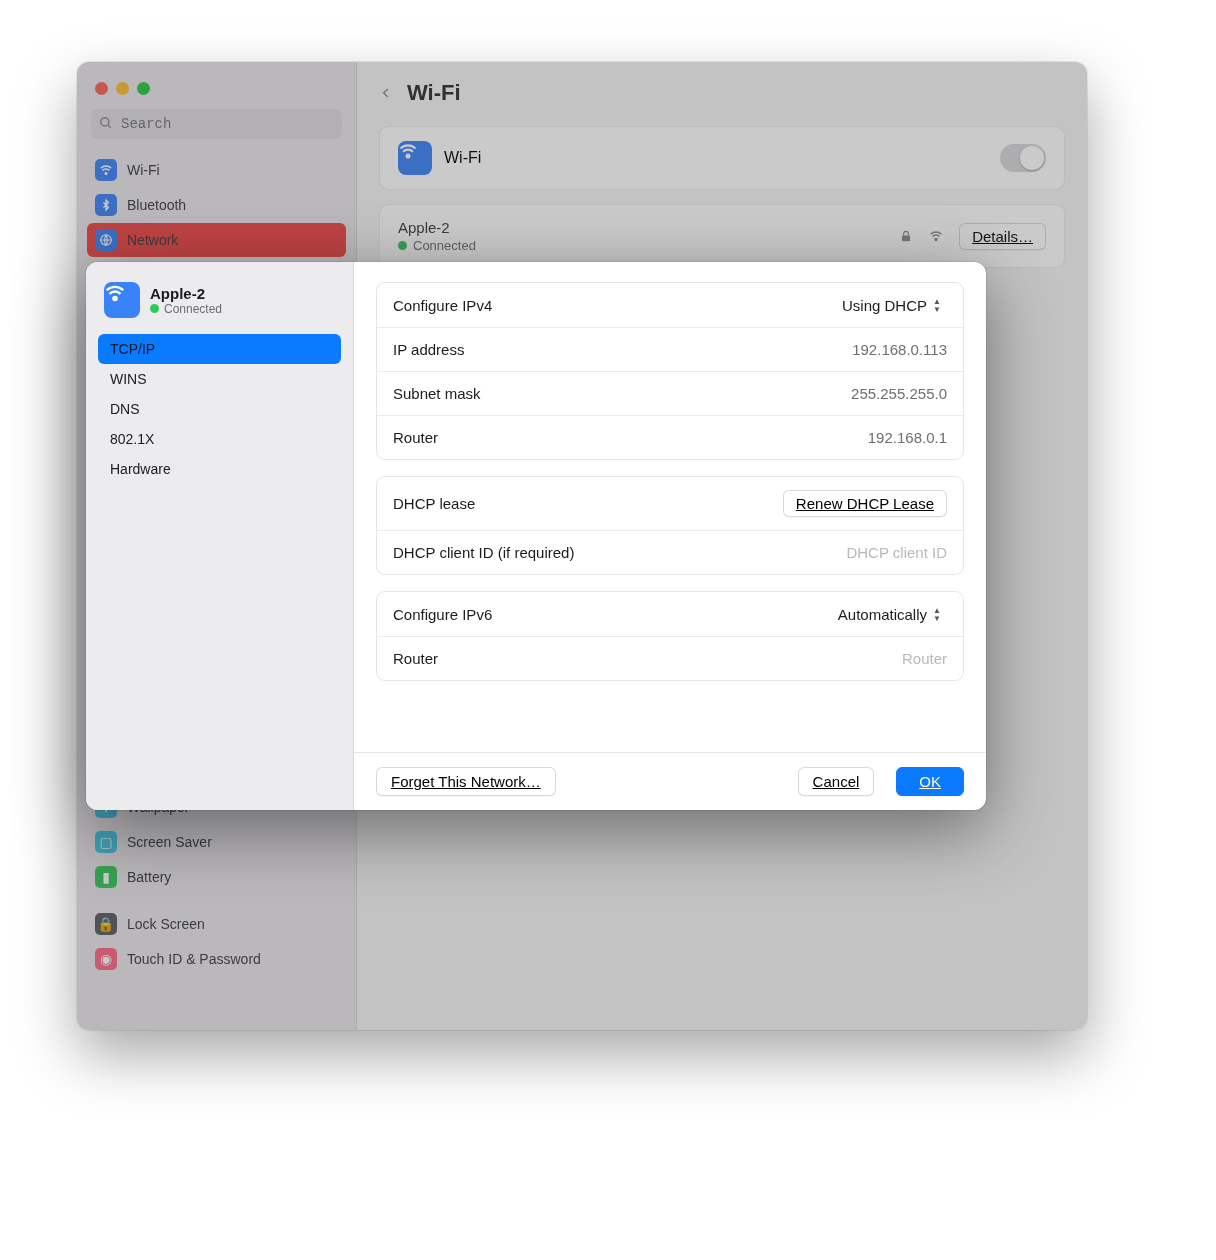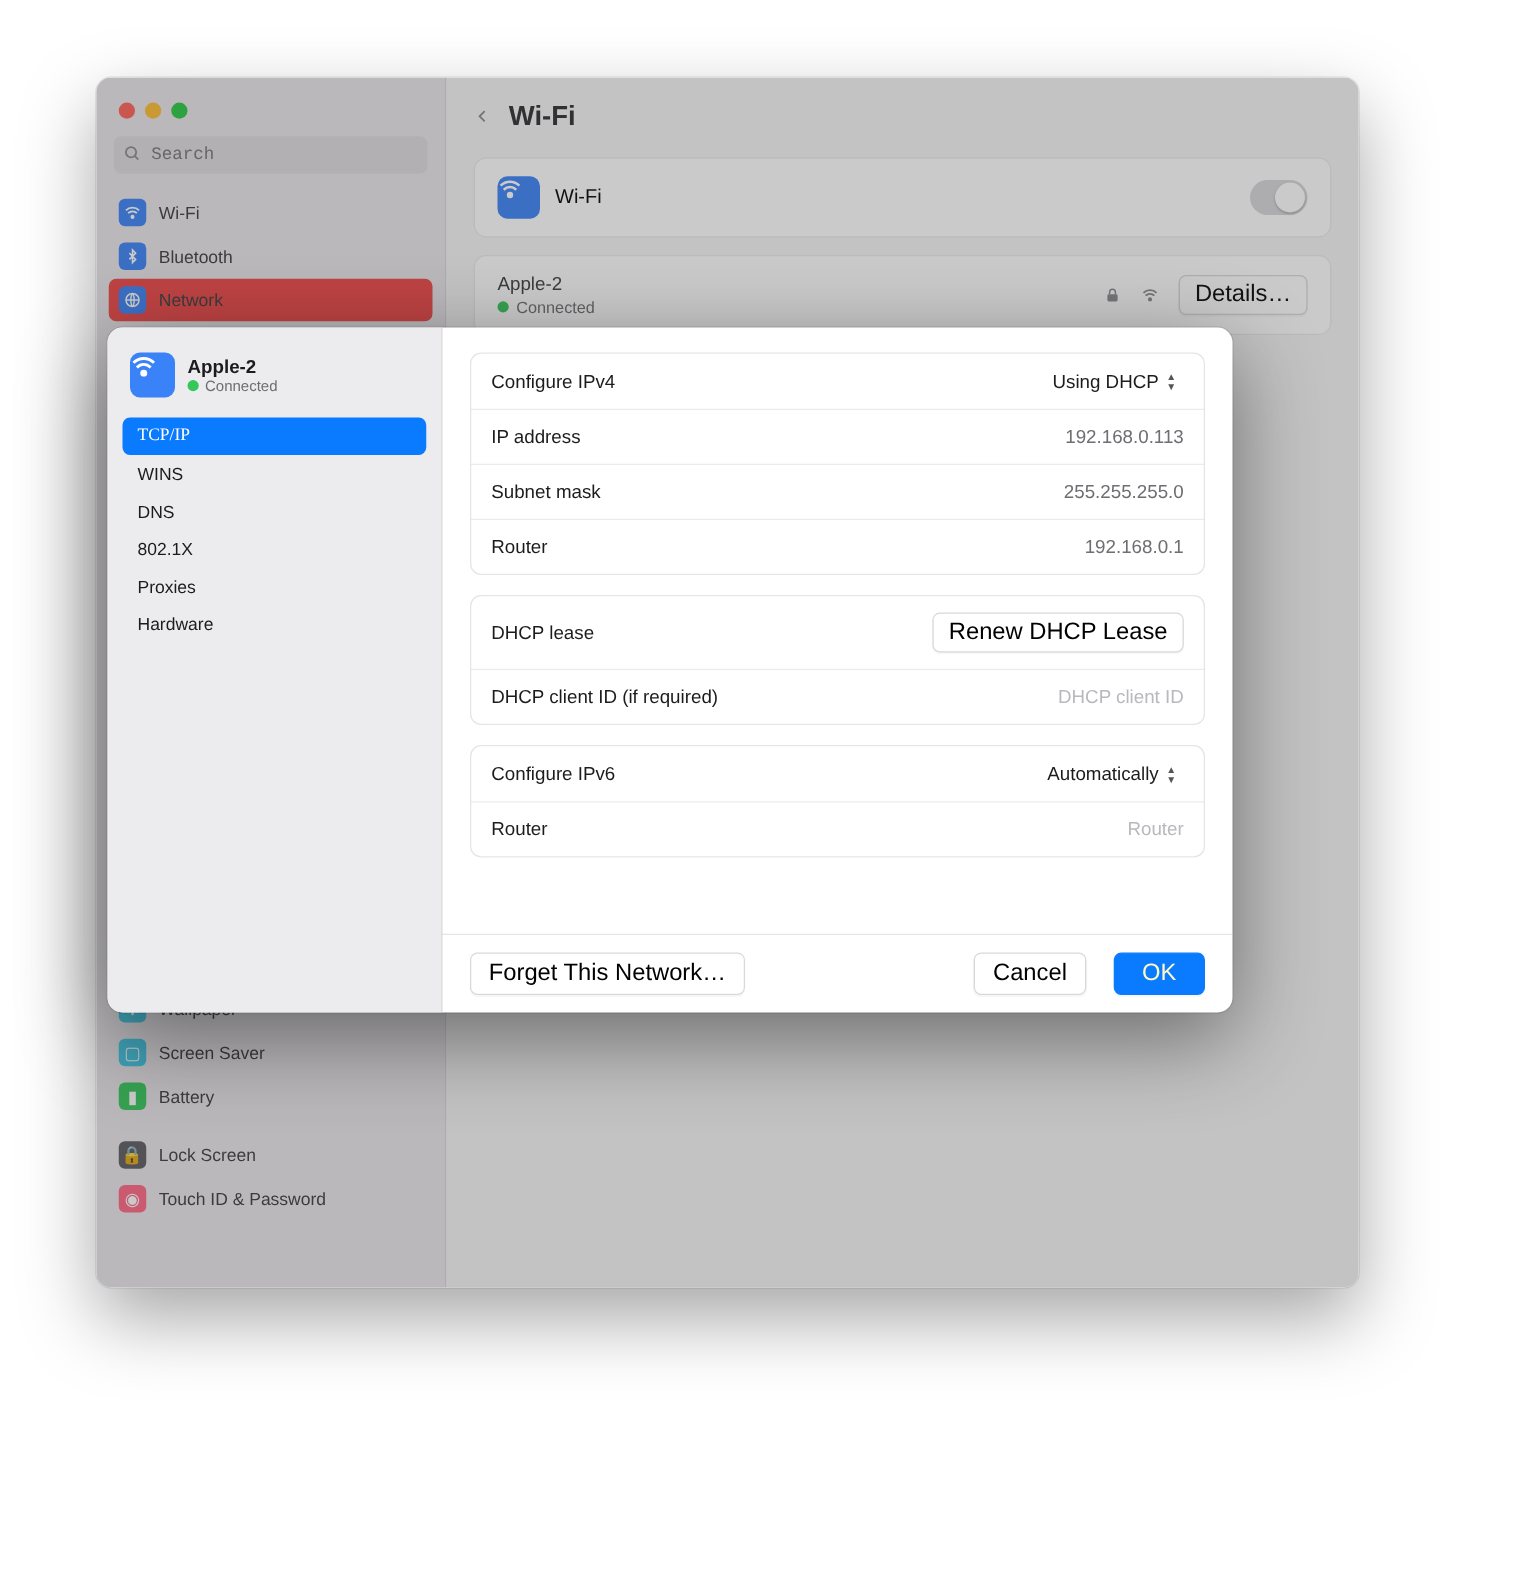--- a/index.html
+++ b/index.html
@@ -101,23 +101,24 @@
     width: 46px; height: 28px; background: #d7d7da; border-radius: 14px; position: relative;
   }
   .toggle::after {
     content: ""; position: absolute; right: 2px; top: 2px;
     width: 24px; height: 24px; background: #fff; border-radius: 50%;
     box-shadow: 0 1px 2px rgba(0,0,0,0.25);
   }
   .row-right { display: flex; align-items: center; gap: 14px; }
   .btn {
     background: #fff; border: 1px solid rgba(0,0,0,0.15);
-    border-radius: 6px; padding: 4px 12px; font-size: 19px;
+    border-radius: 6px; padding: 4px 12px; font-size: 15px;
     box-shadow: 0 1px 1px rgba(0,0,0,0.04);
     cursor: pointer;
+    text-decoration: underline;
   }
   .net-sub { font-size: 13px; color: #6e6e73; display:flex; align-items:center; gap:6px;}
   .status-dot { width: 9px; height: 9px; background: #34c759; border-radius: 50%; }
   .net-block { display:flex; flex-direction:column; gap:2px; }
   .lock-ico, .wifi-sm-ico { color: #8a8a8e; }
   
   .modal-backdrop {
     position: absolute;
     inset: 0;
     background: rgba(64,64,66,0.28);
@@ -149,21 +150,21 @@
   .msb-title { font-size: 15px; font-weight: 600; color: #1c1c1e; }
   .msb-sub { font-size: 12px; color: #6e6e73; display:flex; align-items:center; gap:5px;}
   .msb-list { display: flex; flex-direction: column; gap: 0; padding-top: 4px;}
   .msb-item {
     padding: 7px 12px;
     font-size: 14px;
     border-radius: 6px;
     color: #1c1c1e;
     cursor: pointer;
   }
-  .msb-item.active { background: #0a7aff; color: #ffffff; font-family: Liberation Serif, serif; }
+  .msb-item.active { background: #0a7aff; color: #0f172a; }
   .modal-main {
     flex: 1;
     display: flex; flex-direction: column; border-radius: 17px;
   }
   .modal-body {
     flex: 1;
     padding: 20px 22px 10px 22px;
     overflow: auto;
   }
   .group {
@@ -365,21 +366,20 @@
             <span class="status-dot"></span>
             <span>Connected</span>
           </div>
       </div>
     </div>
     <div class="msb-list">
       <div class="msb-item active">TCP/IP</div>
       <div class="msb-item">WINS</div>
       <div class="msb-item">DNS</div>
       <div class="msb-item">802.1X</div>
-      <div class="msb-item">Proxies</div>
       <div class="msb-item">Hardware</div>
     </div>
   </div>
 
   <div class="modal-main">
     <div class="modal-body">
 
       <div class="group">
         <div class="grow">
           <span class="glabel">Configure IPv4</span>

